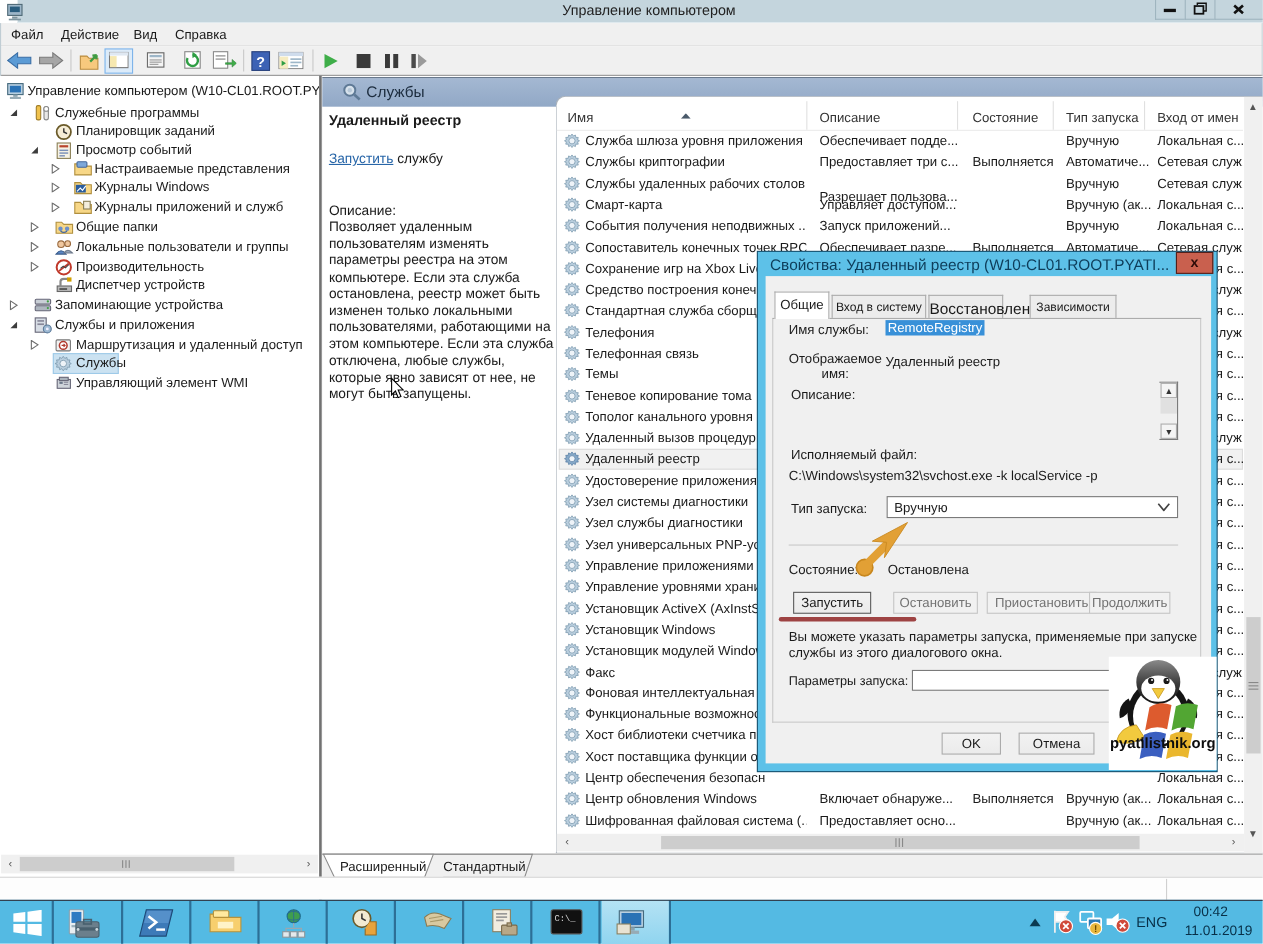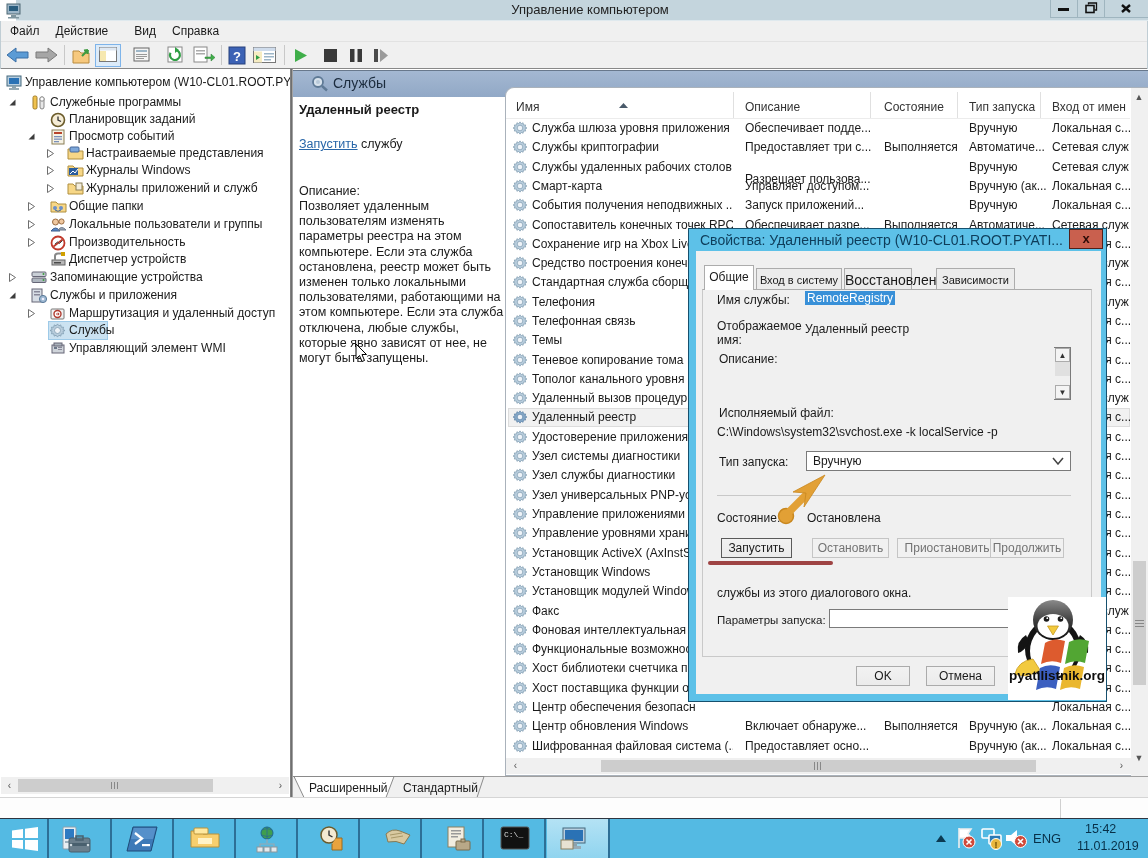--- a/index.html
+++ b/index.html
@@ -22,21 +22,21 @@
 .trow { position:absolute; height:17px; line-height:17px; font-size:12px; white-space:nowrap; }
 .lrow { position:absolute; height:19px; line-height:19px; font-size:12px; white-space:nowrap; }
 .hdr { position:absolute; font-size:12px; color:#333; }
 .csep { position:absolute; width:1px; background:#e0e0e0; }
 .sb { position:absolute; background:#f0f0f0; }
 .sthumb { position:absolute; background:#cdcdcd; }
 #dlg { left:689px; top:229px; width:417px; height:472px; background:#5dc1e8; box-shadow:0 0 0 1px #16506e; }
 #dlgtitle { position:absolute; left:11px; top:0; right:40px; height:23px; color:#0e3d5a; font-size:14px; line-height:23px; white-space:nowrap; overflow:hidden; }
 #dlgbody { position:absolute; left:7px; top:22px; width:405px; height:443px; background:#f0f0f0; }
 #dlgx { position:absolute; left:380px; top:0px; width:34px; height:20px; background:#c9604e; border:1px solid #52201a; color:#2d0b08; text-align:center; font-weight:bold; font-size:13px; line-height:18px; }
-.dl { position:absolute; font-size:12px; color:#1a1a1a; white-space:nowrap; }
+.dl { position:absolute; font-size:12px; color:#1a1a1a; white-space:nowrap;text-align:center; }
 .tab { position:absolute; height:22px; background:#ececec; border:1px solid #acacac; border-bottom:none; text-align:center; font-size:12px; line-height:22px; }
 .tab.on { background:#fff; height:25px; z-index:3; }
 .btn { position:absolute; height:20px; background:linear-gradient(#f2f2f2,#ebebeb); border:1px solid #ababab; text-align:center; font-size:12px; line-height:19px; color:#1a1a1a; }
 .btn.dis { color:#737373; border-color:#c5c5c5; background:#f1f1f1; }
 #strip { left:0; top:797px; width:1148px; height:21px; background:#fdfdfd; border-top:1px solid #d5d5d5; }
 #taskbar { left:0; top:818px; width:1148px; height:40px; background:#54bae3; border-top:1px solid #2f3540; }
 .tkslot { position:absolute; top:0; height:40px; }
 </style>
 </head>
 <body>
@@ -54,21 +54,21 @@
         <rect x="7" y="8" width="11" height="3" fill="#111"></rect>
       </svg></div>
 <div style="width:27px;height:18px;border-left:1px solid #9fb5bf;border-bottom:1px solid #9fb5bf"><svg width="26" height="17">
         <rect x="8" y="5.5" width="8" height="7" fill="none" stroke="#111" stroke-width="1.6"></rect>
         <path d="M10.5 4.5 v-1.5 h8 v7 h-2" fill="none" stroke="#111" stroke-width="1.3"></path>
       </svg></div>
 <div style="width:44px;height:18px;border-left:1px solid #9fb5bf;border-bottom:1px solid #9fb5bf"><svg width="43" height="17">
         <path d="M17 5 L25 12 M25 5 L17 12" stroke="#111" stroke-width="2.4"></path>
       </svg></div>
 </div>
-<div id="menubar" class="abs"><span style="margin-left:10px">Файл</span><span style="margin-left:16px">Действие</span><span style="margin-left:26px">Вид</span><span style="margin-left:16px">Справка</span></div>
+<div id="menubar" class="abs"><span style="margin-left:10px">Файл</span><span style="margin-left:16px">Действие</span><span style="margin-left:13px">Вид</span><span style="margin-left:16px">Справка</span></div>
 <div id="toolbar" class="abs">
 <svg class="abs" style="left:6px;top:5px" width="24" height="16">
       <path d="M10 1 L10 5 L22 5 L22 11 L10 11 L10 15 L1 8 Z" fill="#5b9bd5" stroke="#3a6ea5"></path>
     </svg>
 <svg class="abs" style="left:34px;top:5px" width="24" height="16">
       <path d="M14 1 L14 5 L2 5 L2 11 L14 11 L14 15 L23 8 Z" fill="#a6a6a6" stroke="#7a7a7a"></path>
     </svg>
 <div class="tsep" style="left:64px"></div>
 <svg class="abs" style="left:72px;top:4px" width="20" height="19">
       <path d="M1 5 L1 17 L17 17 L17 7 L9 7 L7 5 Z" fill="#f7c97e" stroke="#b98b3e"></path>
@@ -651,21 +651,21 @@
         <rect x="9" y="9" width="12" height="9" rx="1" fill="#2a7ab5" stroke="#fff" stroke-width="1.6"></rect>
         <circle cx="16" cy="18" r="5.5" fill="#e8b73d" stroke="#fff"></circle>
         <text x="16" y="21.5" font-size="9" font-weight="bold" fill="#6b4a00" text-anchor="middle" font-family="Liberation Sans">!</text>
       </svg></div>
 <div class="abs" style="left:1004px;top:7px"><svg width="24" height="24">
         <path d="M2 9 L7 9 L13 4 L13 20 L7 15 L2 15 Z" fill="#fff"></path>
         <circle cx="16.5" cy="15.5" r="6" fill="#d04a3a" stroke="#fff"></circle>
         <path d="M14 13 l5 5 M19 13 l-5 5" stroke="#fff" stroke-width="1.6"></path>
       </svg></div>
 <div class="abs" style="left:1033px;top:12px;font-size:13px;color:#083048">ENG</div>
-<div class="abs" style="left:1085px;top:3px;font-size:12.5px;color:#083048">15:42</div>
+<div class="abs" style="left:1085px;top:3px;font-size:12.5px;color:#083048">00:42</div>
 <div class="abs" style="left:1077px;top:20px;font-size:12.5px;color:#083048">11.01.2019</div>
   </div>
 <div id="dlg" class="abs">
     <div id="dlgtitle">Свойства: Удаленный реестр (W10-CL01.ROOT.PYATI...</div>
 <div id="dlgbody"></div>
 <div id="dlgx">x</div>
 <div class="tab on" style="left:15px;top:36px;width:50px">Общие</div>
 <div class="tab" style="left:67px;top:39px;width:86px;font-size:11px">Вход в систему</div>
 <div class="tab" style="left:155px;top:39px;width:68px;font-size:14px">Восстановление</div>
 <div class="tab" style="left:247px;top:39px;width:79px;font-size:11px">Зависимости</div>
@@ -686,20 +686,21 @@
 <svg class="abs" style="left:363px;top:228px" width="12" height="8">
       <path d="M1 1 L6 7 L11 1" fill="none" stroke="#444" stroke-width="1.5"></path>
     </svg>
 <div class="abs" style="left:28px;top:266px;width:354px;height:1px;background:#c8c8c8"></div>
 <div class="dl" style="left:28px;top:282px;">Состояние:</div>
 <div class="dl" style="left:118px;top:282px;">Остановлена</div>
 <div class="btn" style="left:32px;top:309px;width:71px;border-color:#5a5a5a">Запустить</div>
 <div class="btn dis" style="left:123px;top:309px;width:77px">Остановить</div>
 <div class="btn dis" style="left:208px;top:309px;width:100px">Приостановить</div>
 <div class="btn dis" style="left:301px;top:309px;width:74px">Продолжить</div>
+<div class="dl" style="left:28px;top:343px;">Вы можете указать параметры запуска, применяемые при запуске</div>
 <div class="dl" style="left:28px;top:357px;">службы из этого диалогового окна.</div>
 <div class="dl" style="left:28px;top:385px;font-size:11.5px">Параметры запуска:</div>
 <div class="abs" style="left:140px;top:380px;width:234px;height:19px;background:#fff;border:1px solid #7a7a7a"></div>
 <div class="btn" style="left:167px;top:437px;width:54px">OK</div>
 <div class="btn" style="left:237px;top:437px;width:69px">Отмена</div>
 <div class="btn" style="left:321px;top:437px;width:69px;color:#9f9f9f">Применить</div>
 <svg class="abs" style="left:86px;top:243px" width="60" height="55">
 <circle cx="11" cy="44" r="7.5" fill="#e2a035" stroke="#c8871e" stroke-width="1.5"></circle>
 <line x1="14" y1="40" x2="32" y2="22" stroke="#e2a035" stroke-width="7.5"></line>
 <path d="M50 3 L18 20 L31 21 L29 35 Z" fill="#e2a035" stroke="#c8871e" stroke-width="0.8"></path>

